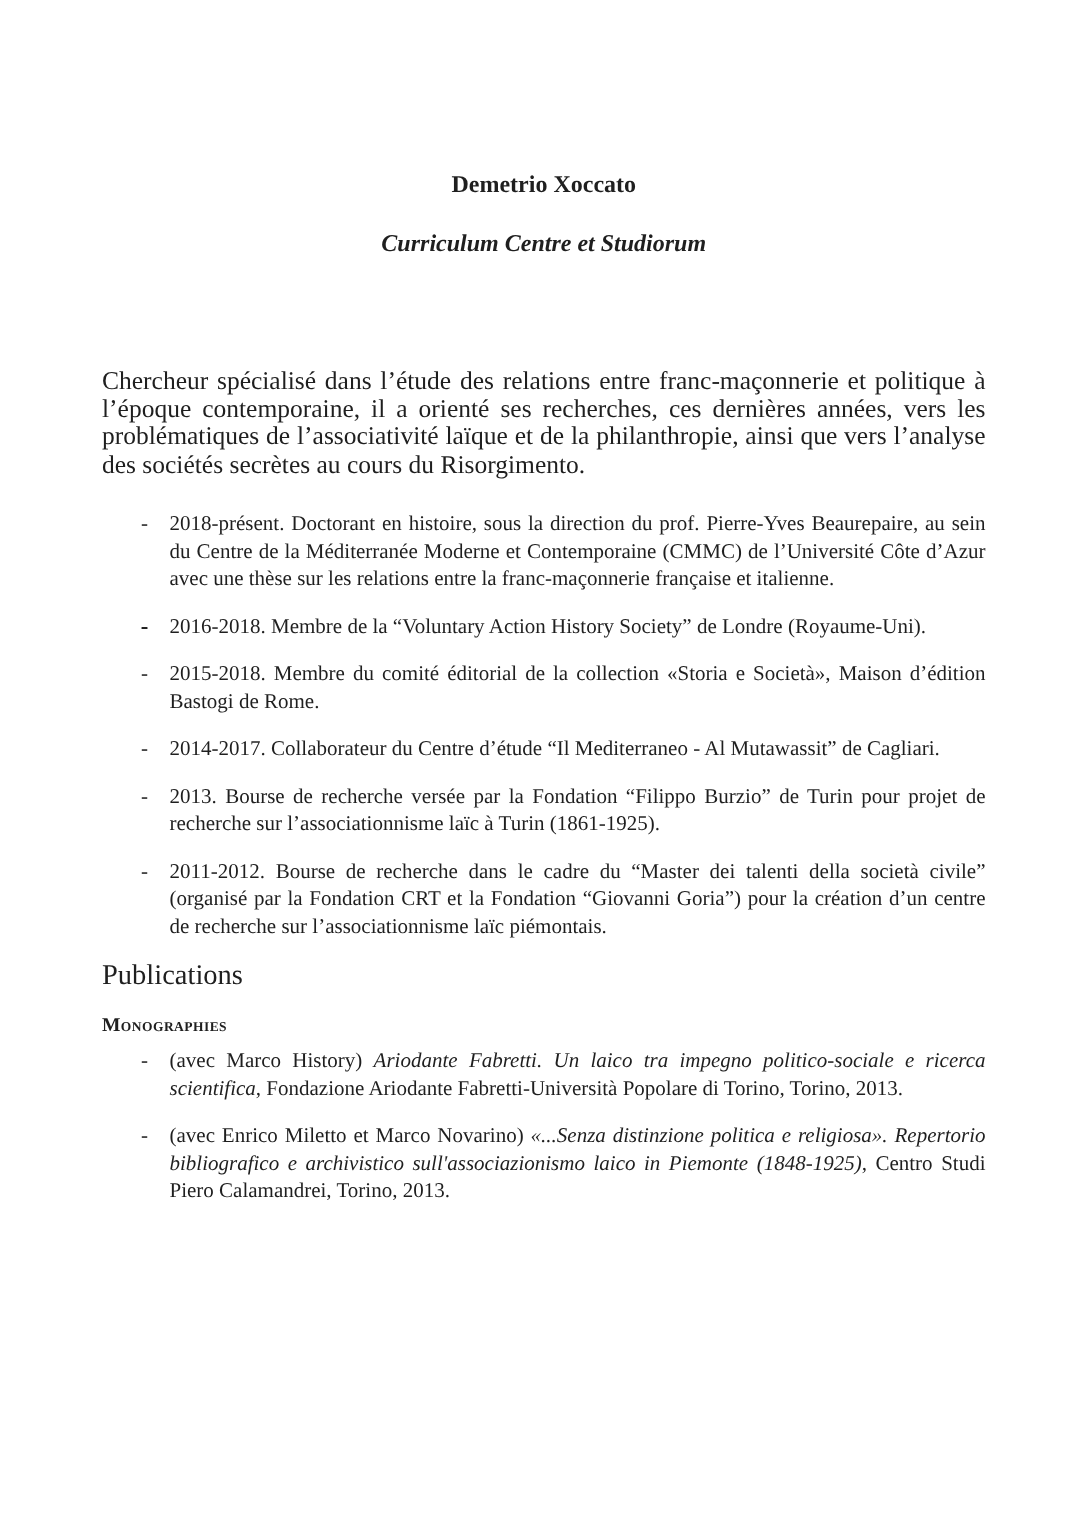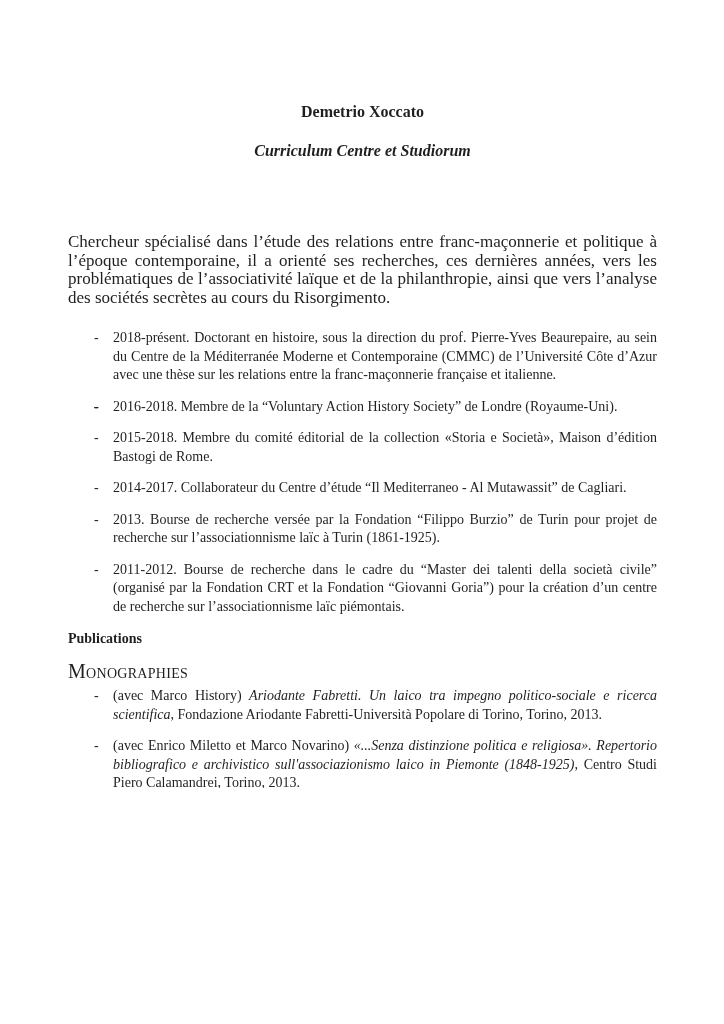--- a/index.html
+++ b/index.html
@@ -4,21 +4,21 @@
 <style>
   html, body {
     margin: 0;
     padding: 0;
     background: #ffffff;
   }
   .page {
     position: relative;
     width: 724px;
     height: 784px;
-    margin: 4px auto;
+    margin: 16px auto;
     background: #ffffff;
     box-sizing: border-box;
     padding: 98px 67px 0 68px;
     font-family: "Liberation Serif", "DejaVu Serif", serif;
     color: #1f1f1f;
     overflow: hidden;
   }
   .doc-title {
     text-align: center;
     font-weight: bold;
@@ -59,29 +59,29 @@
   }
   .bullet-item:first-child {
     margin-top: 0;
   }
   .bullet-item .marker {
     position: absolute;
     left: 26px;
     top: 0;
   }
   .pubs-heading {
-    font-weight: bold;
-    font-size: 14px;
+    font-weight: normal;
+    font-size: 19px;
     line-height: 20px;
     margin: 13px 0 0 0;
   }
   .subsection-heading {
-    font-weight: normal;
+    font-weight: bold;
     font-variant: small-caps;
-    font-size: 20px;
+    font-size: 13px;
     line-height: 18px;
     letter-spacing: 0.3px;
     margin: 13px 0 0 0;
   }
   .pub-list {
     margin: 7px 0 0 0;
   }
   .pub-item {
     position: relative;
     padding-left: 45px;

